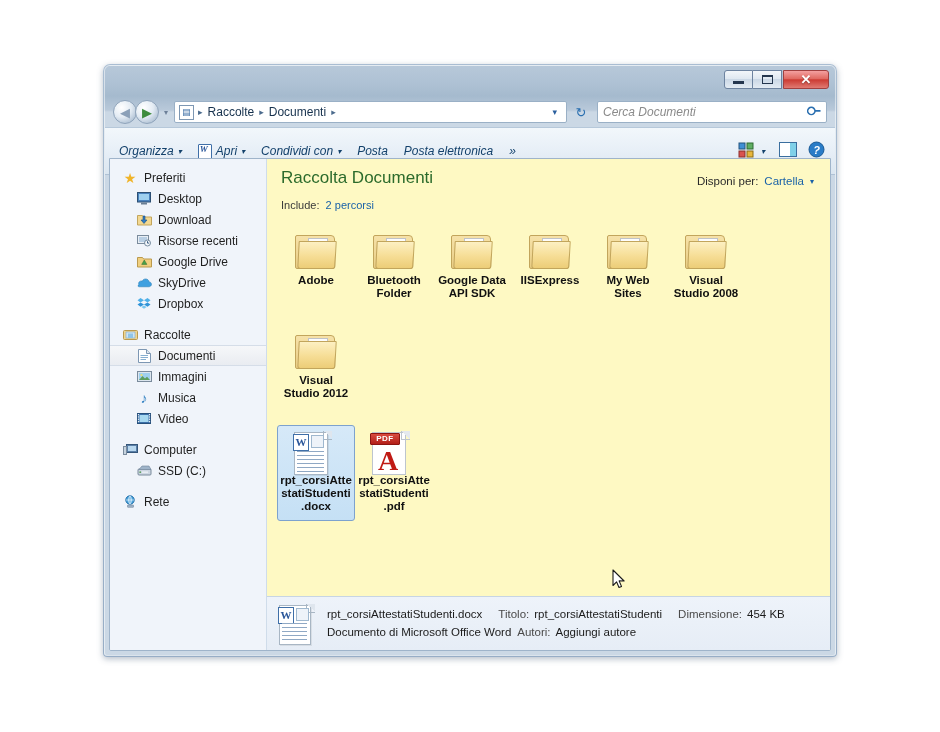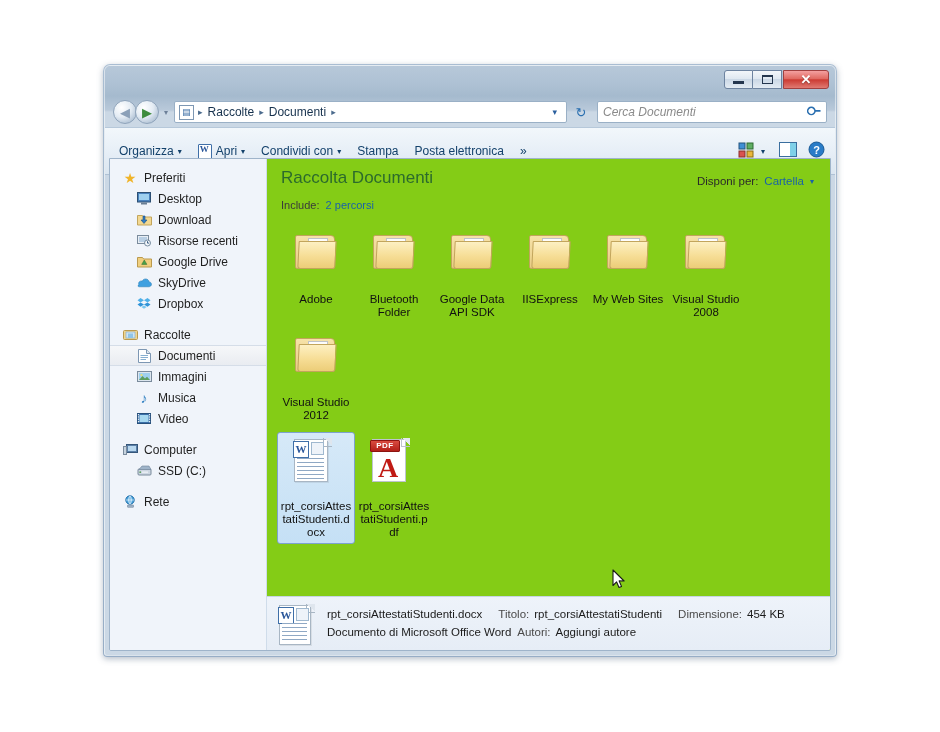--- a/index.html
+++ b/index.html
@@ -104,21 +104,21 @@
   }
   #search-icon { color: #2a6fb0; font-size: 13px; transform: rotate(-45deg); }
 
   
   #toolbar {
     position: absolute; left: 0; top: 61px; width: 100%; height: 48px;
     background: linear-gradient(to bottom, #f2f7fb 0%, #e7eff7 50%, #dbe6f0 100%);
     border-top: 1px solid #b6c8da;
     border-bottom: 1px solid #b0c2d5;
     display: flex; align-items: center; padding: 0 6px;
-    font-size: 12px; color: #13416b;
+    font-size: 12px; color: #13416b; font-style: italic;
   }
   .tb-item {
     display: flex; align-items: center; gap: 4px;
     padding: 4px 8px; border-radius: 2px; cursor: pointer; white-space: nowrap;
   }
   .tb-caret { font-size: 8px; color: #13416b; }
   #toolbar-right { margin-left: auto; display: flex; align-items: center; gap: 2px; }
   .tb-icon-btn { width: 26px; height: 22px; display:flex; align-items:center; justify-content:center; cursor:pointer;}
 
   .word-mini {
@@ -158,21 +158,21 @@
   .nav-row.selected {
     background: linear-gradient(to bottom, #f6f7f9 0%, #e9ecf1 100%);
     border-top: 1px solid #d5dde8;
     border-bottom: 1px solid #d5dde8;
   }
   .nav-label { white-space: nowrap; overflow: hidden; text-overflow: ellipsis; }
   .nav-ico { width: 16px; height: 16px; flex: none; display:flex; align-items:center; justify-content:center; font-size:12px; }
 
   
   #content-pane {
-    flex: 1; position: relative; background: #84cc16;
+    flex: 1; position: relative; background: #fef9c3;
     display: flex; flex-direction: column;
   }
   #content-header {
     padding: 10px 14px 8px 14px;
   }
   #library-title {
     font-size: 17px; color: #2c6b2c; font-weight: normal; line-height: 1.1;
   }
   #library-sub { font-size: 11px; color: #3a3a3a; margin-top: 11px; }
   #library-sub .link { color: #1a62a8; cursor: pointer; margin-left: 3px; }
@@ -194,21 +194,21 @@
     padding: 4px 2px 4px 2px; margin: 0 0 4px 0;
     cursor: pointer; border: 1px solid transparent; border-radius: 3px;
     text-align: center;
   }
   .item-tile.selected {
     background: linear-gradient(to bottom, #d6e9f8 0%, #c5e0f5 100%);
     border: 1px solid #7da2ce;
   }
   .item-label {
     font-size: 11.5px; color: #111; line-height: 1.15;
-    word-break: break-word; margin-top: 19px; max-width: 74px;
+    word-break: break-word; margin-top: 0; max-width: 74px; font-weight: bold;
   }
   .item-icon { width: 48px; height: 44px; position: relative; }
 
   
   .folder-ico { width: 48px; height: 40px; position: relative; margin-top: 3px; }
   .f-back {
     position:absolute; left:3px; top:2px; width:40px; height:34px;
     background: linear-gradient(to bottom, #f6e2a8 0%, #e9cd84 100%);
     border: 1px solid #c3a košs; border:1px solid #c2a55c;
     border-radius: 2px 4px 2px 2px;
@@ -363,21 +363,21 @@
       <div class="tb-item">
         <span class="word-mini"></span>
         <span>Apri</span>
         <span class="tb-caret">▾</span>
       </div>
       <div class="tb-item">
         <span>Condividi con</span>
         <span class="tb-caret">▾</span>
       </div>
       <div class="tb-item">
-        <span>Stampa</span>
+        <span>Posta</span>
       </div>
       <div class="tb-item">
         <span>Posta elettronica</span>
       </div>
       <div class="tb-item">
         <span>»</span>
       </div>
 
       <div id="toolbar-right">
         <div class="tb-icon-btn">

